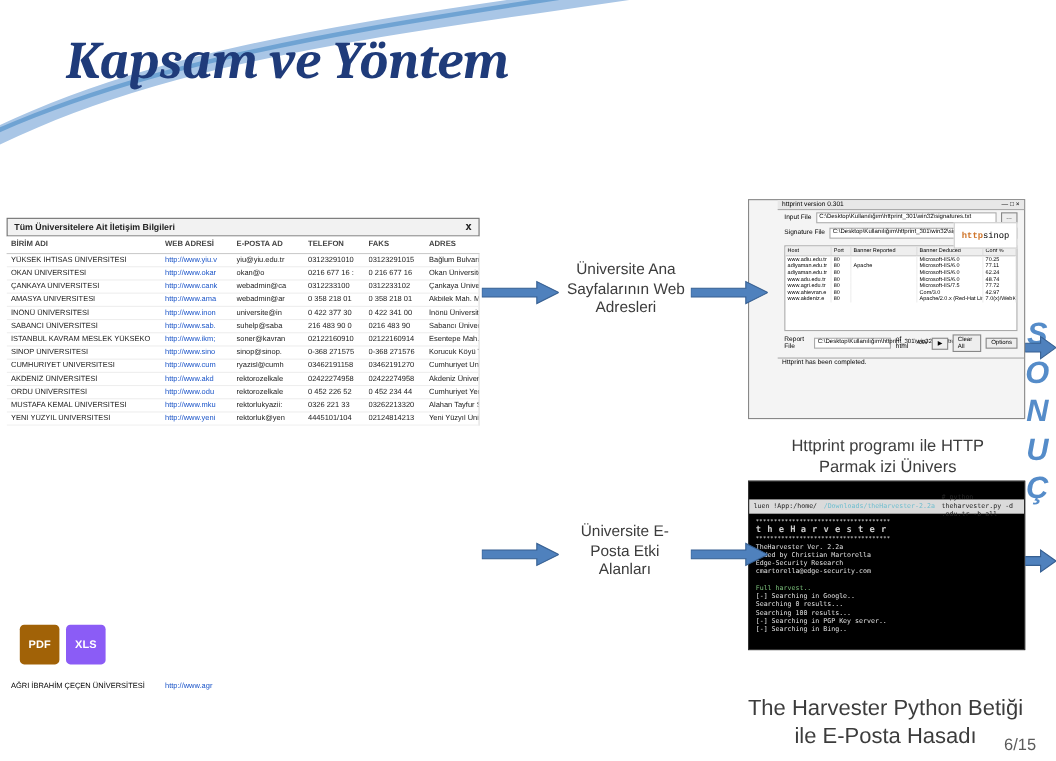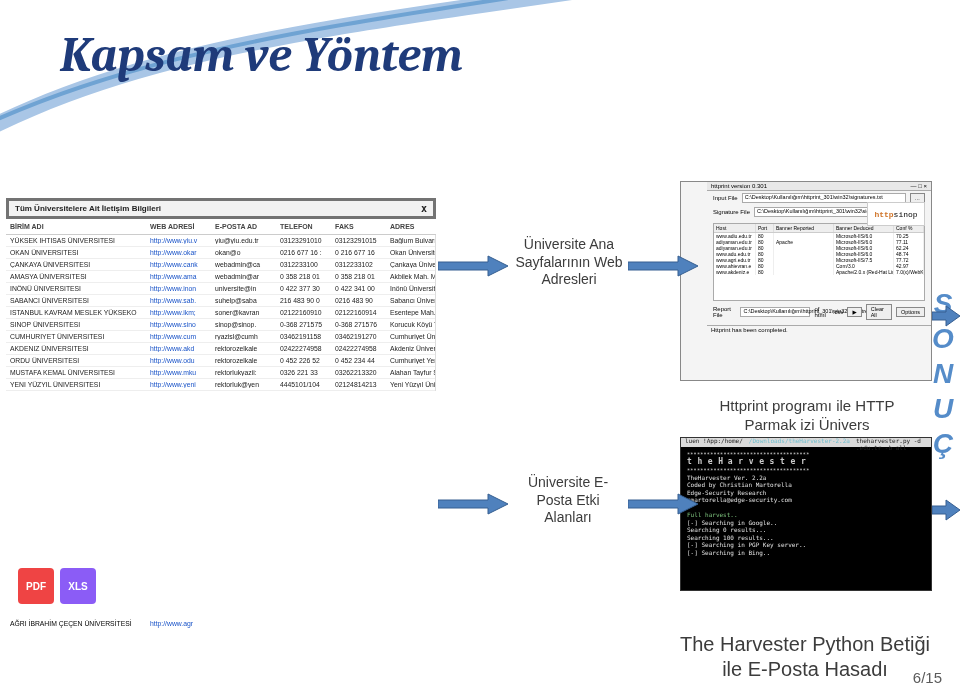--- a/index.html
+++ b/index.html
@@ -36,21 +36,21 @@
     position: absolute;
     top: 198px;
     left: 6px;
     width: 430px;
     font-size: 8px;
     color: #222;
     z-index: 3;
   }
   .contacts-header {
     background: #f2f2f2;
-    border: 3px solid #737373;
+    border: 1px solid #737373;
     display: flex;
     justify-content: space-between;
     align-items: center;
     padding: 2px 6px;
     font-weight: 700;
   }
   .close-x {
     font-family: monospace;
     font-size: 10px;
   }
@@ -91,21 +91,21 @@
     width: 36px;
     height: 36px;
     border-radius: 4px;
     display: flex;
     align-items: center;
     justify-content: center;
     color: #fff;
     font-size: 10px;
     font-weight: 700;
   }
-  .pdf { background: #ef4444; }
+  .pdf { background: #a16207; }
   .xls { background: #8b5cf6; text-align: right; }
   .last-row {
     display: grid;
     grid-template-columns: 140px 290px;
     font-size: 6.8px;
     padding: 6px 4px;
     position: absolute;
     left: 6px;
     top: 614px;
     width: 430px;
@@ -228,21 +228,21 @@
   .terminal {
     position: absolute;
     top: 437px;
     left: 680px;
     width: 252px;
     height: 154px;
     background: #000;
     color: #e0e0e0;
     font-family: "Monaco", "Consolas", monospace;
     font-size: 6px;
-    padding: 0 6px;
+    padding: 20px 6px;
     line-height: 1.25;
     overflow: hidden;
     border: 1px solid #333;
   }
   .termbar {
     background: #dadada;
     color: #222;
     display: flex;
     gap: 6px;
     align-items: center;

